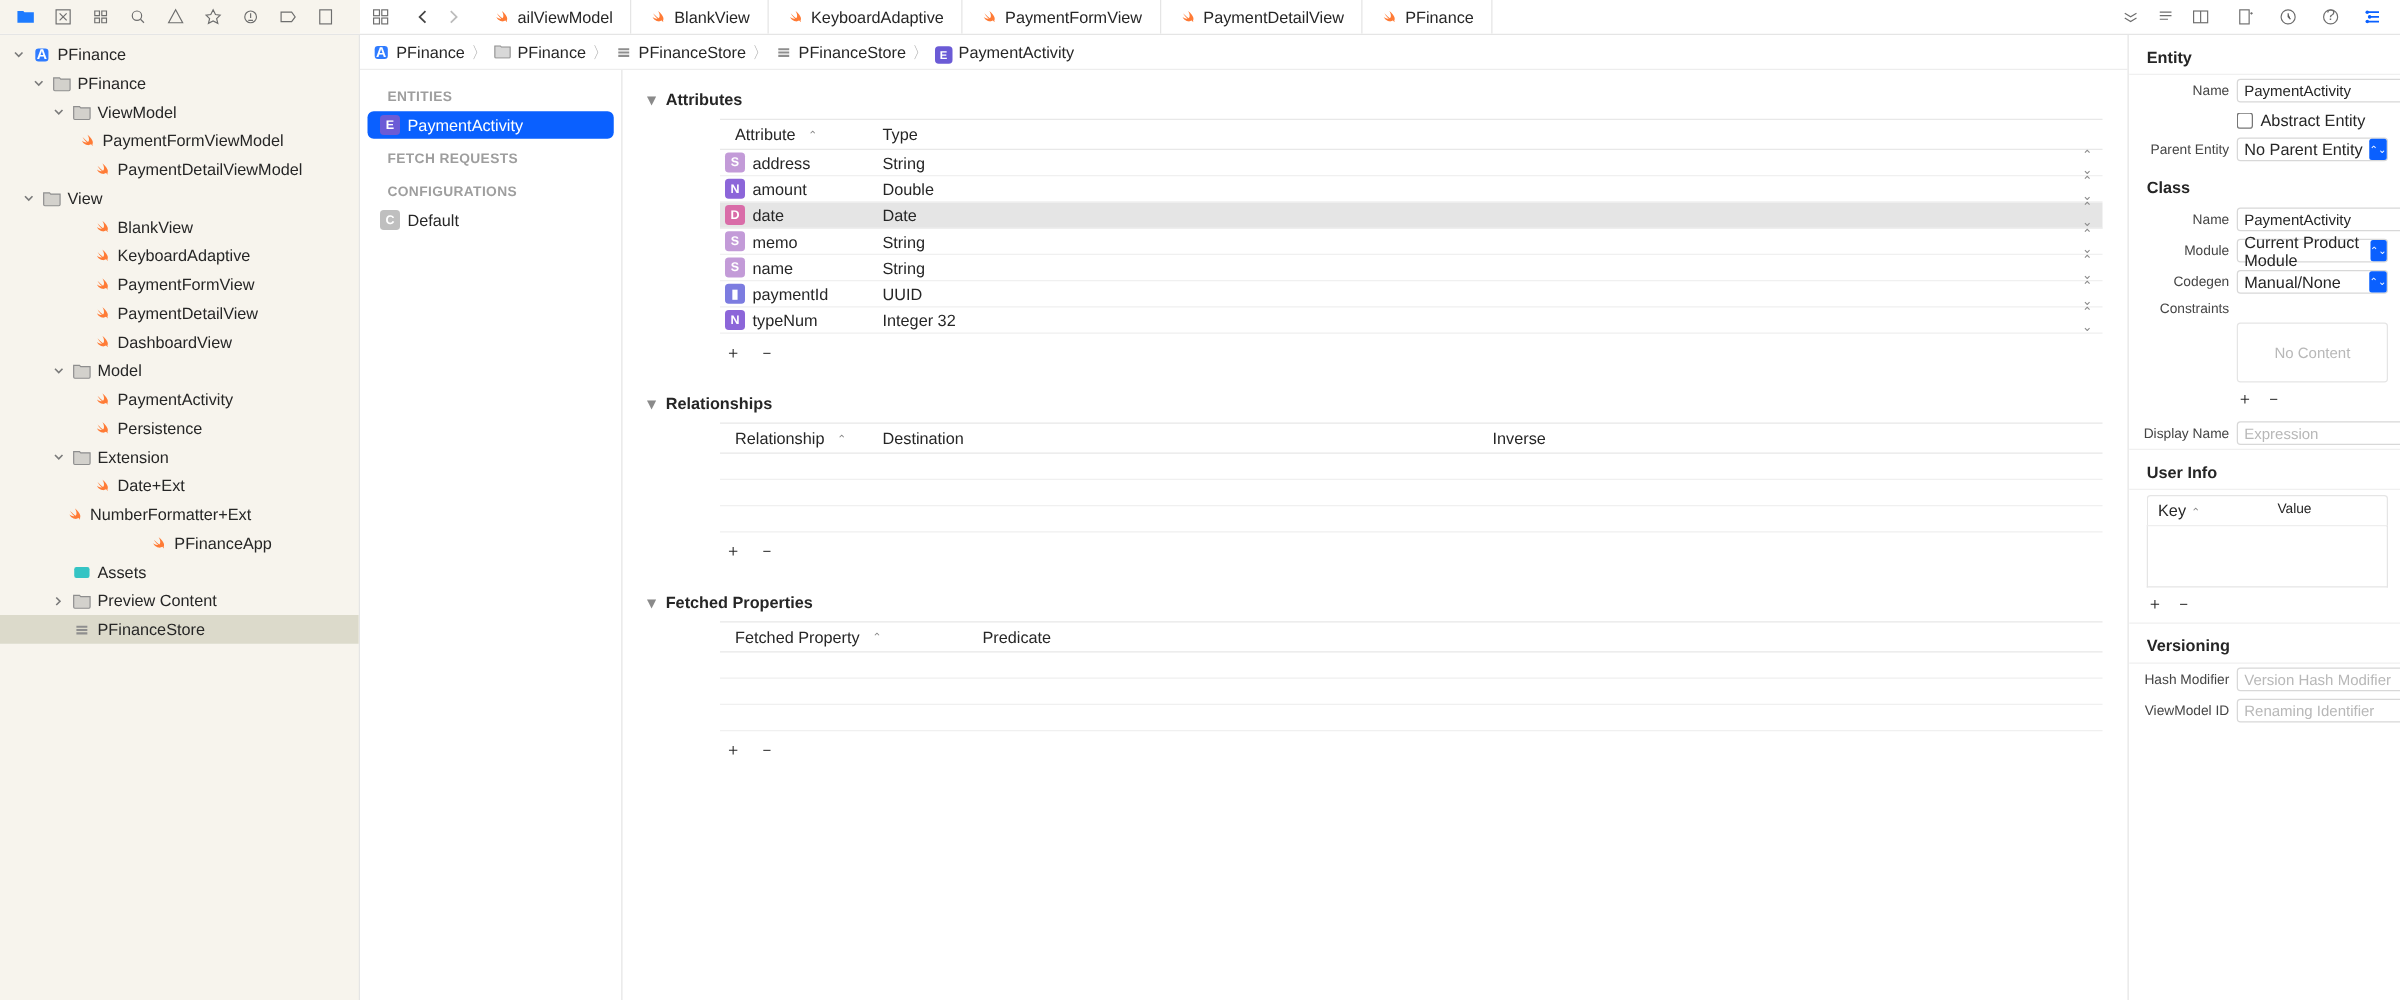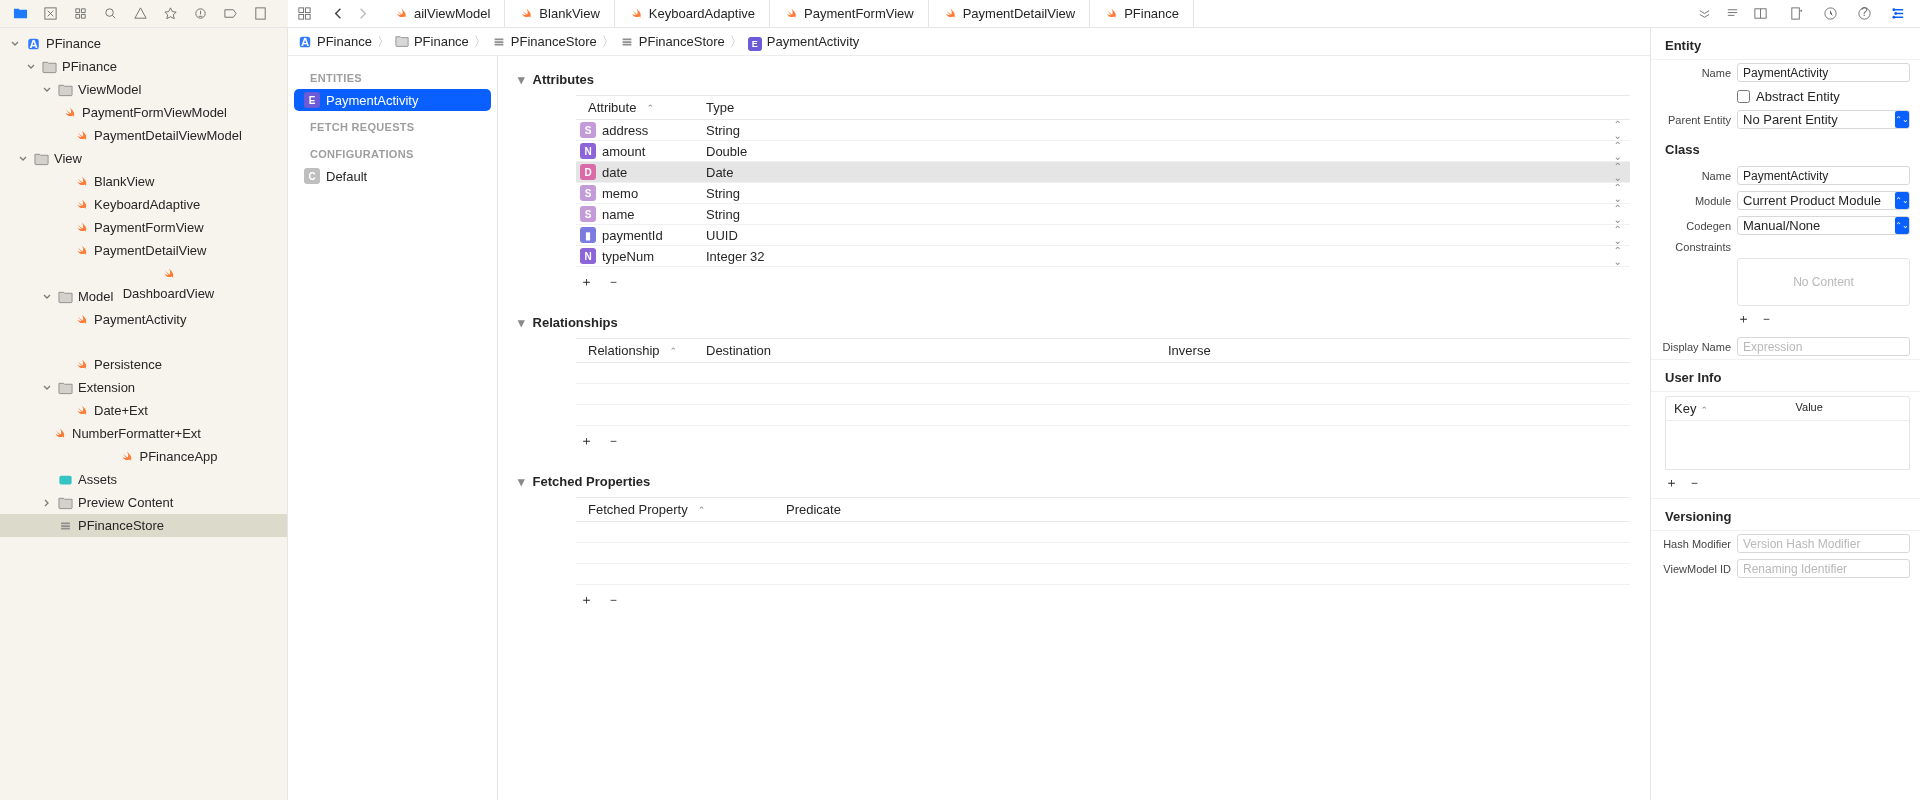--- a/index.html
+++ b/index.html
@@ -55,21 +55,21 @@
 .row { display: flex; height: 21px; align-items: center; border-bottom: 1px solid #f0f0f0; }
 .row.sel { background: #e5e5e5; }
 .row .c1 { flex: 0 0 130px; display: flex; align-items: center; gap: 6px; padding-left: 4px; }
 .row .c2 { flex: 1; display: flex; align-items: center; justify-content: space-between; padding-right: 8px; }
 .type-badge { width: 16px; height: 16px; border-radius: 3px; display:inline-flex;align-items:center;justify-content:center;font-size:10px;font-weight:700;color:#fff;}
 .empty-row { height: 21px; border-bottom: 1px solid #f0f0f0; }
 .addrm { display:flex; gap:14px; padding: 6px 4px; color:#8a8a8a; margin-left:58px;}
 .stepper { color:#8a8a8a; font-size:10px; }
 
 
-.inspector { width: 270px; border-left: 1px solid #e5e5e5; background: #fff; overflow-y: auto; padding-bottom: 8px; }
+.inspector { width: 218px; border-left: 1px solid #e5e5e5; background: #fff; overflow-y: auto; padding-bottom: 8px; }
 .insp-sec-title { font-weight: 600; padding: 10px 14px 6px 14px; border-bottom: 1px solid #f0f0f0;}
 .insp-sec-title.plain { border-bottom: none; }
 .form-row { display: flex; align-items: center; padding: 3px 10px 3px 0; gap: 6px; }
 .form-row label { flex: 0 0 80px; text-align: right; font-size: 11px; color: #454545; }
 .form-row input[type=text] { flex: 1; height: 19px; border: 1px solid #d8d8d8; border-radius: 3px; padding: 0 5px; font-size: 12px; }
 .form-row input::placeholder { color: #b8b8b8; }
 .form-row .select { flex: 1; height: 19px; border: 1px solid #d8d8d8; border-radius: 3px; padding: 0 5px; font-size: 12px; display:flex;align-items:center;justify-content:space-between;background:#fff;}
 .select .cap { width:14px;height:17px;background:#0a60ff;border-radius:2px;color:#fff;display:inline-flex;align-items:center;justify-content:center;font-size:8px;margin-right:-5px;}
 .chk { display:flex; align-items:center; gap:6px; padding-left: 86px; font-size:12px; height:22px;}
 .constraints-box { margin: 2px 10px 0 86px; height: 48px; border:1px solid #e5e5e5; border-radius:3px; display:flex;align-items:center;justify-content:center;color:#b8b8b8;font-size:12px;}
@@ -348,21 +348,21 @@
       </div>
       <div class="nav-row" style="padding-left: 58px;">
         <span class="disclosure"></span>
         <span class="file-ic">
           <svg viewBox="0 0 16 16">
             <path class="swift" d="M13 11c.5-1 .6-2.2.2-3.3C12 4.5 8.5 2 8.5 2s1.8 2.5 1.4 5c-.1.6-.4 1.2-.9 1.6C7 7 4 4 4 4s1.8 3 4 5c-1 .4-2.6.1-4.5-1.4 0 0 1.5 3.4 5 3.9 1.4.2 2.5-.3 3.2-.7.4.2 1 .7 1.3 1.6 0 0 .6-1-0-1.4z"></path>
           </svg>
         </span>
         <span>PaymentDetailView</span>
       </div>
-      <div class="nav-row" style="padding-left: 58px; flex-direction: column;">
+      <div class="nav-row" style="padding-left: 58px;">
         <span class="disclosure"></span>
         <span class="file-ic">
           <svg viewBox="0 0 16 16">
             <path class="swift" d="M13 11c.5-1 .6-2.2.2-3.3C12 4.5 8.5 2 8.5 2s1.8 2.5 1.4 5c-.1.6-.4 1.2-.9 1.6C7 7 4 4 4 4s1.8 3 4 5c-1 .4-2.6.1-4.5-1.4 0 0 1.5 3.4 5 3.9 1.4.2 2.5-.3 3.2-.7.4.2 1 .7 1.3 1.6 0 0 .6-1-0-1.4z"></path>
           </svg>
         </span>
         <span>DashboardView</span>
       </div>
       <div class="nav-row" style="padding-left: 42px;">
         <span class="disclosure">
@@ -380,21 +380,21 @@
       </div>
       <div class="nav-row" style="padding-left: 58px;">
         <span class="disclosure"></span>
         <span class="file-ic">
           <svg viewBox="0 0 16 16">
             <path class="swift" d="M13 11c.5-1 .6-2.2.2-3.3C12 4.5 8.5 2 8.5 2s1.8 2.5 1.4 5c-.1.6-.4 1.2-.9 1.6C7 7 4 4 4 4s1.8 3 4 5c-1 .4-2.6.1-4.5-1.4 0 0 1.5 3.4 5 3.9 1.4.2 2.5-.3 3.2-.7.4.2 1 .7 1.3 1.6 0 0 .6-1-0-1.4z"></path>
           </svg>
         </span>
         <span>PaymentActivity</span>
       </div>
-      <div class="nav-row" style="padding-left: 58px; margin-top: 22px;">
+      <div class="nav-row" style="padding-left: 58px;">
         <span class="disclosure"></span>
         <span class="file-ic">
           <svg viewBox="0 0 16 16">
             <path class="swift" d="M13 11c.5-1 .6-2.2.2-3.3C12 4.5 8.5 2 8.5 2s1.8 2.5 1.4 5c-.1.6-.4 1.2-.9 1.6C7 7 4 4 4 4s1.8 3 4 5c-1 .4-2.6.1-4.5-1.4 0 0 1.5 3.4 5 3.9 1.4.2 2.5-.3 3.2-.7.4.2 1 .7 1.3 1.6 0 0 .6-1-0-1.4z"></path>
           </svg>
         </span>
         <span>Persistence</span>
       </div>
       <div class="nav-row" style="padding-left: 42px;">
         <span class="disclosure">

